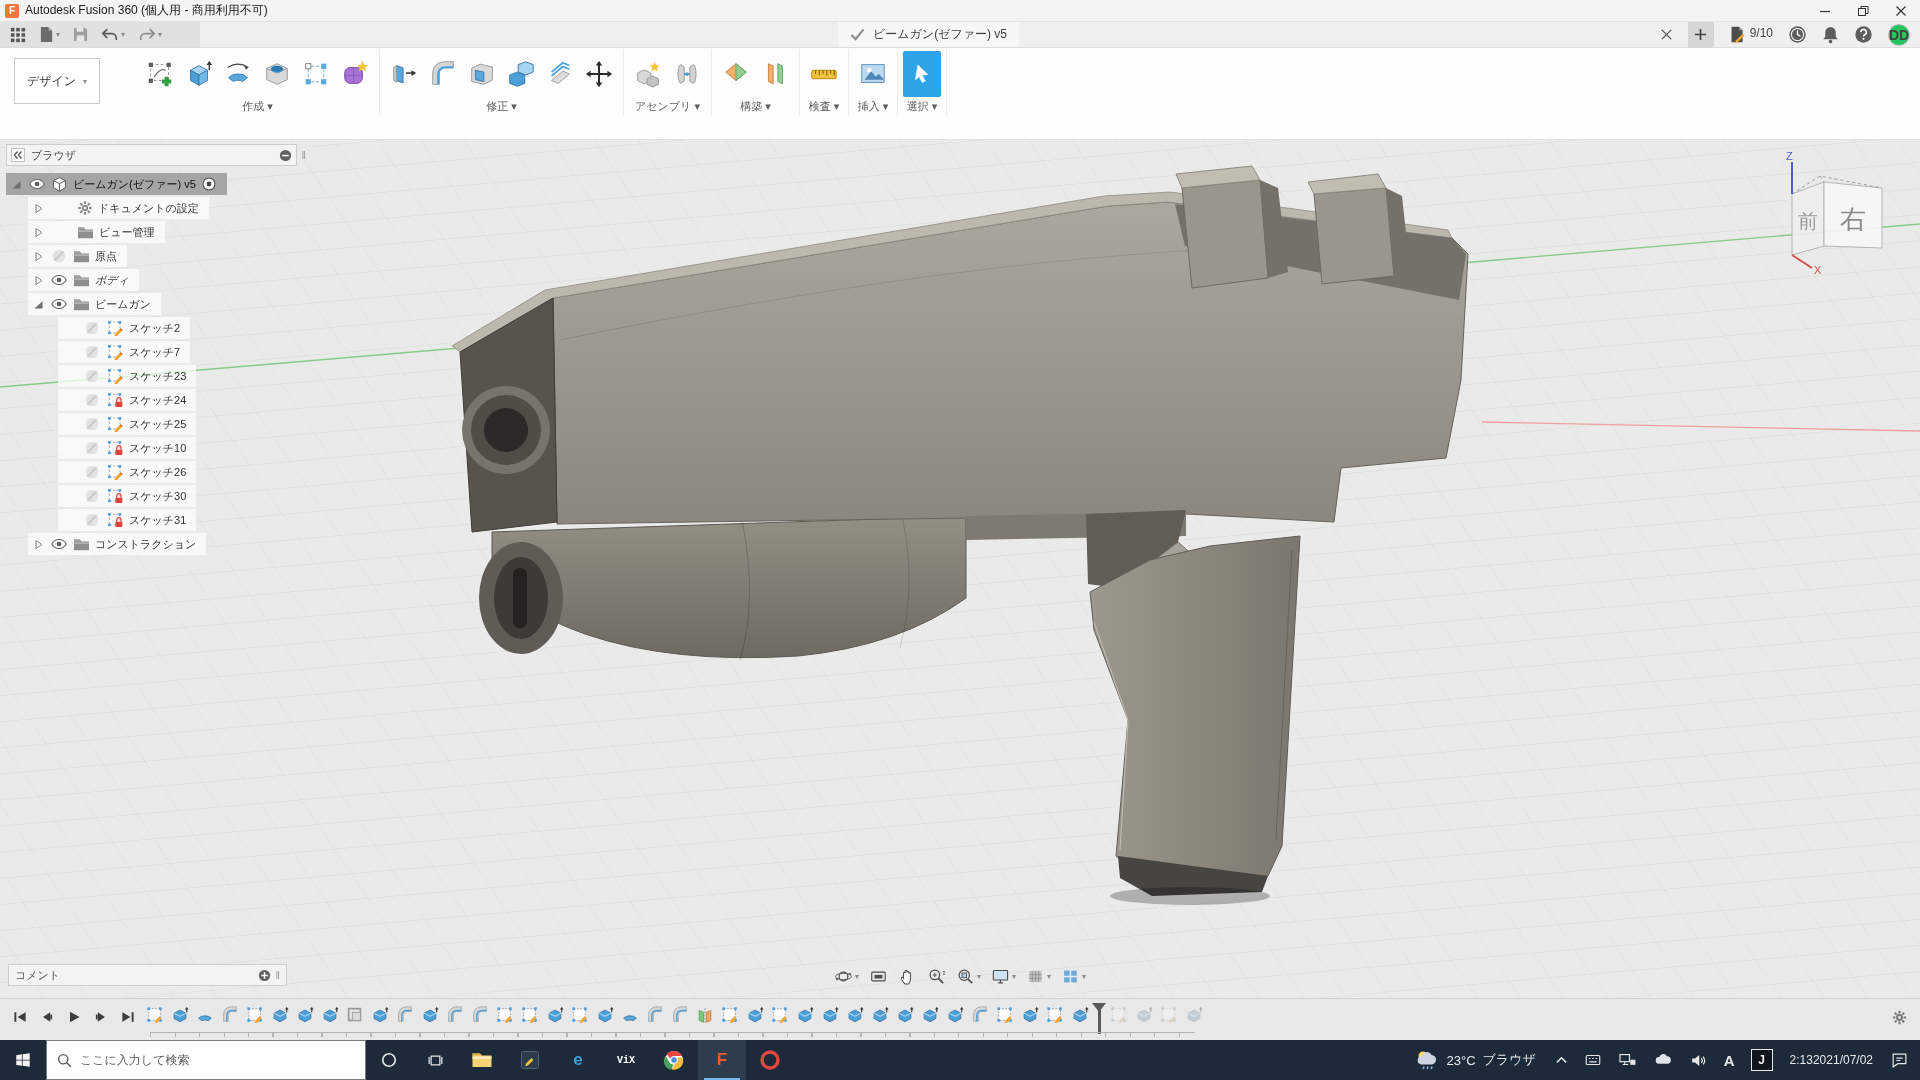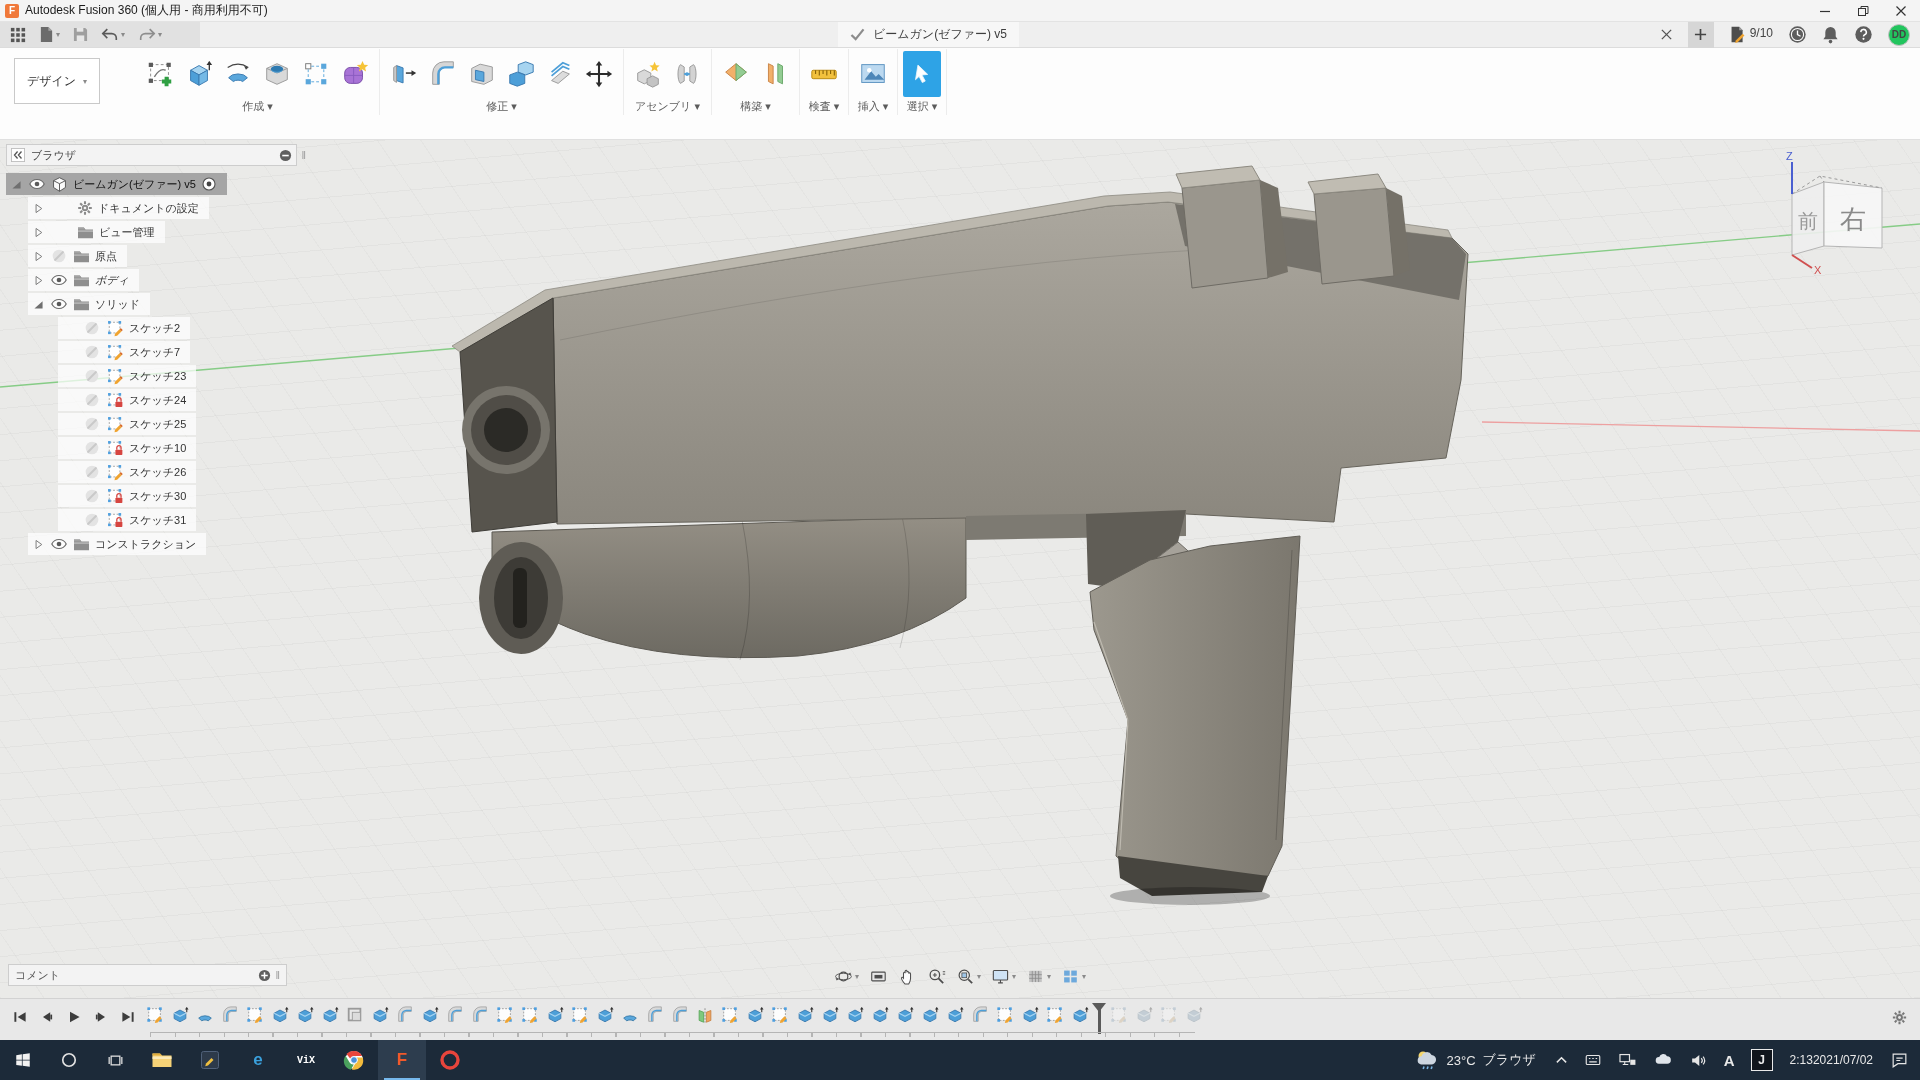--- a/index.html
+++ b/index.html
@@ -13,21 +13,21 @@
 #win-controls .wbtn{width:38px;height:100%;display:flex;align-items:center;justify-content:center}
 
 #tab-row{position:absolute;top:22px;left:0;right:0;height:26px;background:#efefef;border-bottom:1px solid #dcdcdc;z-index:49}
 .qat{position:absolute;left:0;top:0;height:100%;width:200px;background:#e1e1e1;display:flex;align-items:center;gap:13px;padding:0 10px}
 .qat .ic{color:#555}
 .caret{font-size:8px;color:#8a8a8a;margin-left:2px}
 .doc-tab{position:absolute;left:838px;top:0;height:100%;display:flex;align-items:center;gap:8px;font-size:12px;color:#3e3e3e;padding:0 12px;background:#f7f7f7}
 .tab-right{position:absolute;right:0;top:0;height:100%;display:flex;align-items:center;gap:15px;padding-right:10px}
 .plus-btn{width:26px;height:26px;background:#d6d6d6;display:flex;align-items:center;justify-content:center}
 .doc-counter{display:flex;align-items:flex-start;gap:4px;font-size:12px;color:#444}
-.avatar{width:22px;height:22px;border-radius:50%;background:#22c55e;border:1px solid #c2c2c2;font-size:10px;font-weight:bold;color:#444;display:flex;align-items:center;justify-content:center}
+.avatar{width:22px;height:22px;border-radius:50%;background:#22c55e;border:1px solid #c2c2c2;font-size:14px;font-weight:bold;color:#444;display:flex;align-items:center;justify-content:center}
 
 #toolbar{position:absolute;top:48px;left:0;right:0;height:92px;background:#fdfdfd;border-bottom:1px solid #e0e0e0;z-index:48}
 .design-btn{position:absolute;left:14px;top:10px;width:86px;height:46px;border:1px solid #c9c9c9;background:#fff;display:flex;align-items:center;justify-content:center;gap:5px;font-size:12px;color:#333}
 #ribbon{position:absolute;left:136px;top:0}
 #rb-tabs{display:flex;height:23px;align-items:stretch}
 .rb-tab{padding:0 15px;font-size:12px;color:#5a5a5a;display:flex;align-items:center;border-bottom:3px solid transparent}
 .rb-tab.active{color:#1a9bd7;border-bottom-color:#1a9bd7}
 #rb-groups{display:flex;margin-top:1px}
 .rb-group{display:flex;flex-direction:column;border-right:1px solid #ececec;padding:0 5px}
 .rb-icons{display:flex;align-items:center;height:50px;gap:1px}
@@ -647,21 +647,21 @@
                 <circle cx="10" cy="10" r="2.6" fill="#5a5a5a"></circle>
               </svg>
             </span>
             <span class="ic ">
               <svg width="17" height="15" viewBox="0 0 20 18">
                 <path d="M1 3h7l2 2.5h9V16H1z" fill="#8e8e8e"></path>
                 <path d="M1 3h7l2 2.5H1z" fill="#a2a2a2"></path>
                 <rect x="1" y="6.5" width="18" height="1.6" fill="#bdbdbd"></rect>
               </svg>
             </span>
-            <span class="b-label">ソリッド</span>
+            <span class="b-label">ビームガン</span>
           </span>
         </div>
         <div class="b-row" style="padding-left: 52px;">
           <span class="b-strip">
             <span class="sp16"></span>
             <span class="ic ">
               <svg width="18" height="18" viewBox="0 0 20 20">
                 <circle cx="10" cy="10" r="7" fill="#e3e3e3"></circle>
                 <path d="M5 15L15 5" stroke="#c9c9c9" stroke-width="2.2"></path>
               </svg>
@@ -1268,20 +1268,29 @@
       </svg>
     </span>
 </div>
 
 <div id="taskbar">
   <span class="tk-btn">
       <svg width="18" height="18" viewBox="0 0 24 24">
         <path d="M3 5.5L10.5 4.4v7.1H3zM11.5 4.2L21 3v8.5h-9.5zM3 12.5h7.5v7.1L3 18.5zM11.5 12.5H21V21l-9.5-1.2z" fill="#f2f2f2"></path>
       </svg>
     </span>
+  <div id="tk-search">
+    <span class="ic">
+        <svg width="15" height="15" viewBox="0 0 18 18">
+          <circle cx="7.5" cy="7.5" r="5.5" fill="none" stroke="#555" stroke-width="1.6"></circle>
+          <path d="M11.7 11.7L16.5 16.5" stroke="#555" stroke-width="1.8"></path>
+        </svg>
+      </span>
+    <span>ここに入力して検索</span>
+  </div>
   <span class="tk-btn">
       <svg width="20" height="20" viewBox="0 0 24 24">
         <circle cx="12" cy="12" r="7.5" fill="none" stroke="#e2e2e2" stroke-width="2"></circle>
       </svg>
     </span>
   <span class="tk-btn">
       <svg width="19" height="19" viewBox="0 0 24 24">
         <rect x="6.5" y="6.5" width="11" height="11" fill="none" stroke="#e2e2e2" stroke-width="1.6"></rect>
         <path d="M4 7.5v9M20 7.5v9" stroke="#e2e2e2" stroke-width="1.6"></path>
       </svg>

